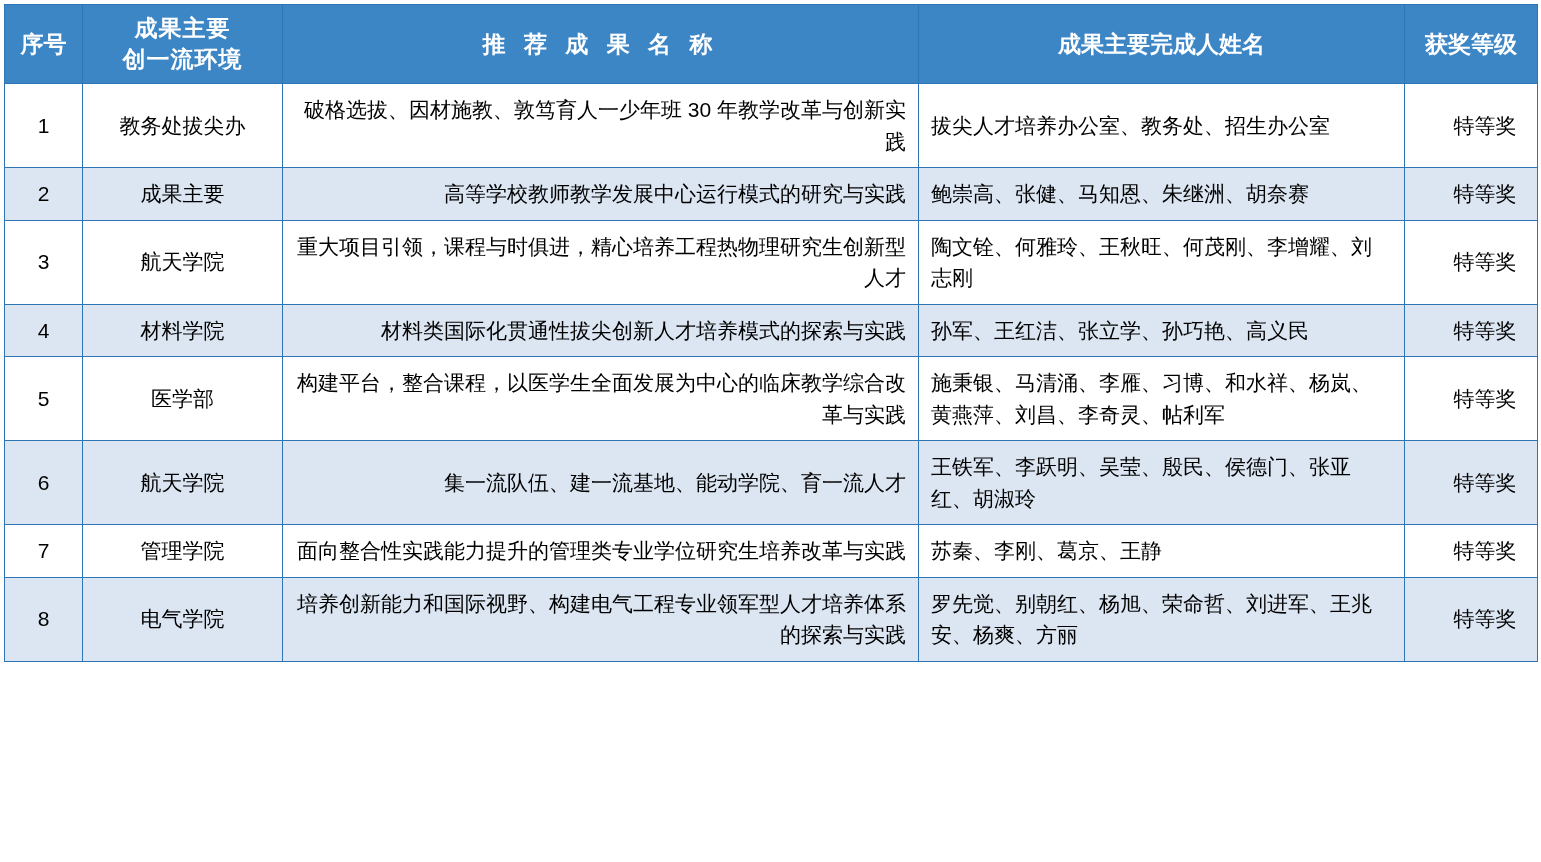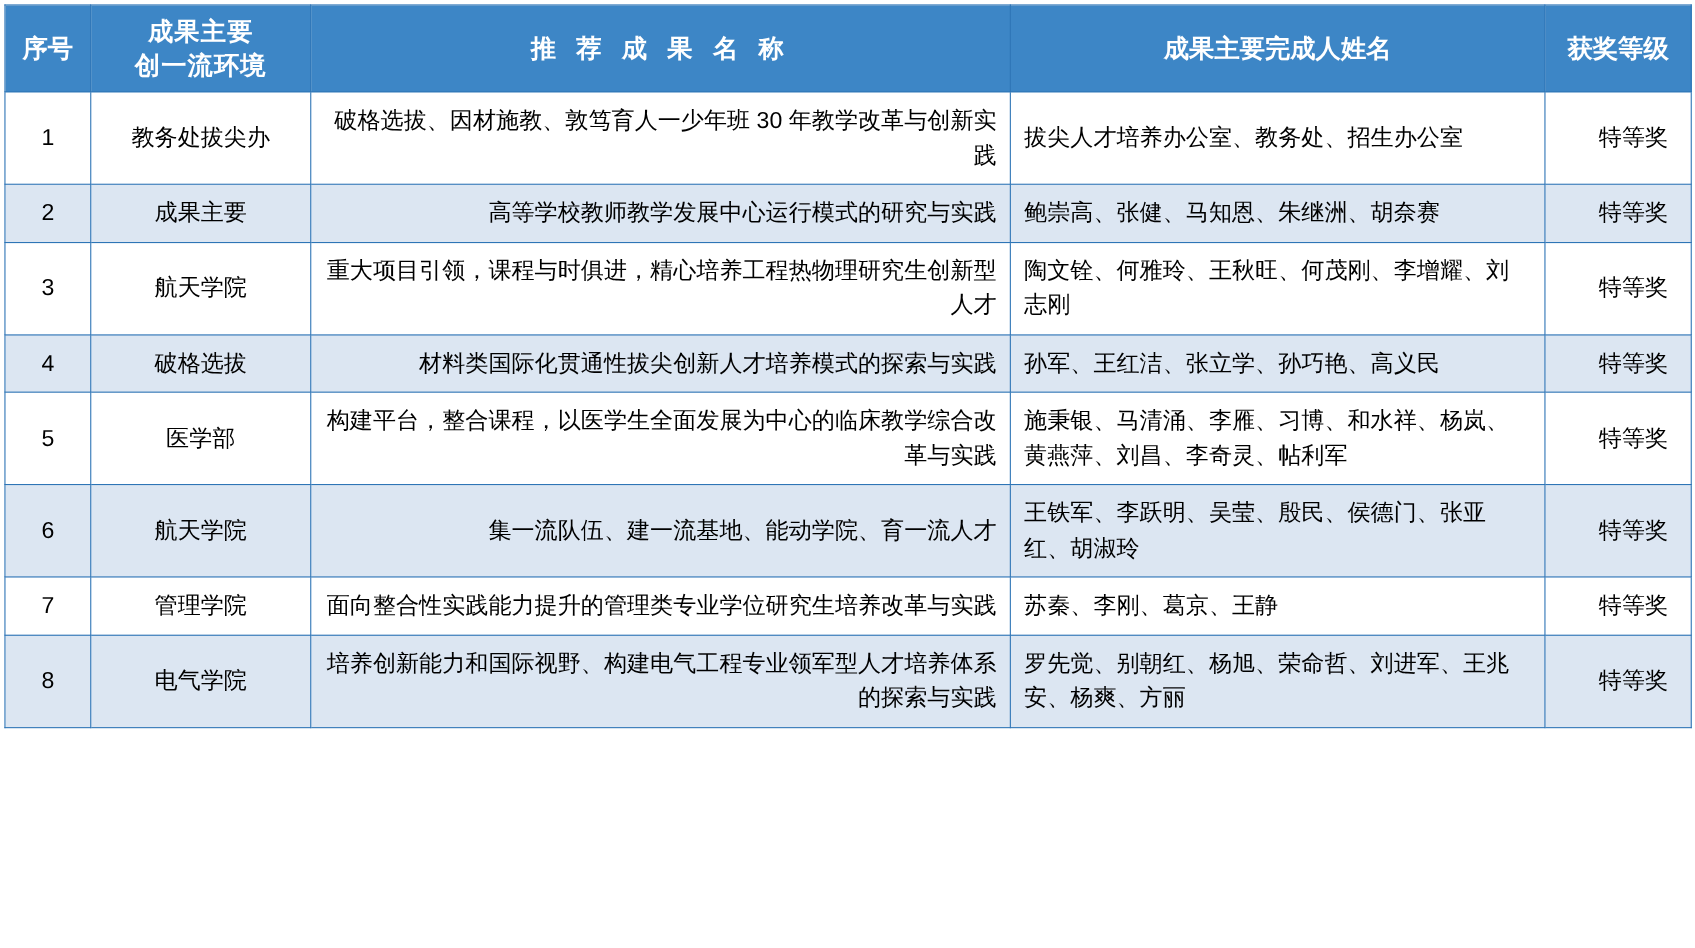--- a/index.html
+++ b/index.html
@@ -121,21 +121,21 @@
       </tr>
       <tr class="even">
         <td class="col-idx">3</td>
         <td class="col-unit">航天学院</td>
         <td class="col-name">重大项目引领，课程与时俱进，精心培养工程热物理研究生创新型人才</td>
         <td class="col-people">陶文铨、何雅玲、王秋旺、何茂刚、李增耀、刘志刚</td>
         <td class="col-level">特等奖</td>
       </tr>
       <tr class="odd">
         <td class="col-idx">4</td>
-        <td class="col-unit">破格选拔</td>
+        <td class="col-unit">材料学院</td>
         <td class="col-name">材料类国际化贯通性拔尖创新人才培养模式的探索与实践</td>
         <td class="col-people">孙军、王红洁、张立学、孙巧艳、高义民</td>
         <td class="col-level">特等奖</td>
       </tr>
       <tr class="even">
         <td class="col-idx">5</td>
         <td class="col-unit">医学部</td>
         <td class="col-name">构建平台，整合课程，以医学生全面发展为中心的临床教学综合改革与实践</td>
         <td class="col-people">施秉银、马清涌、李雁、习博、和水祥、杨岚、黄燕萍、刘昌、李奇灵、帖利军</td>
         <td class="col-level">特等奖</td>

